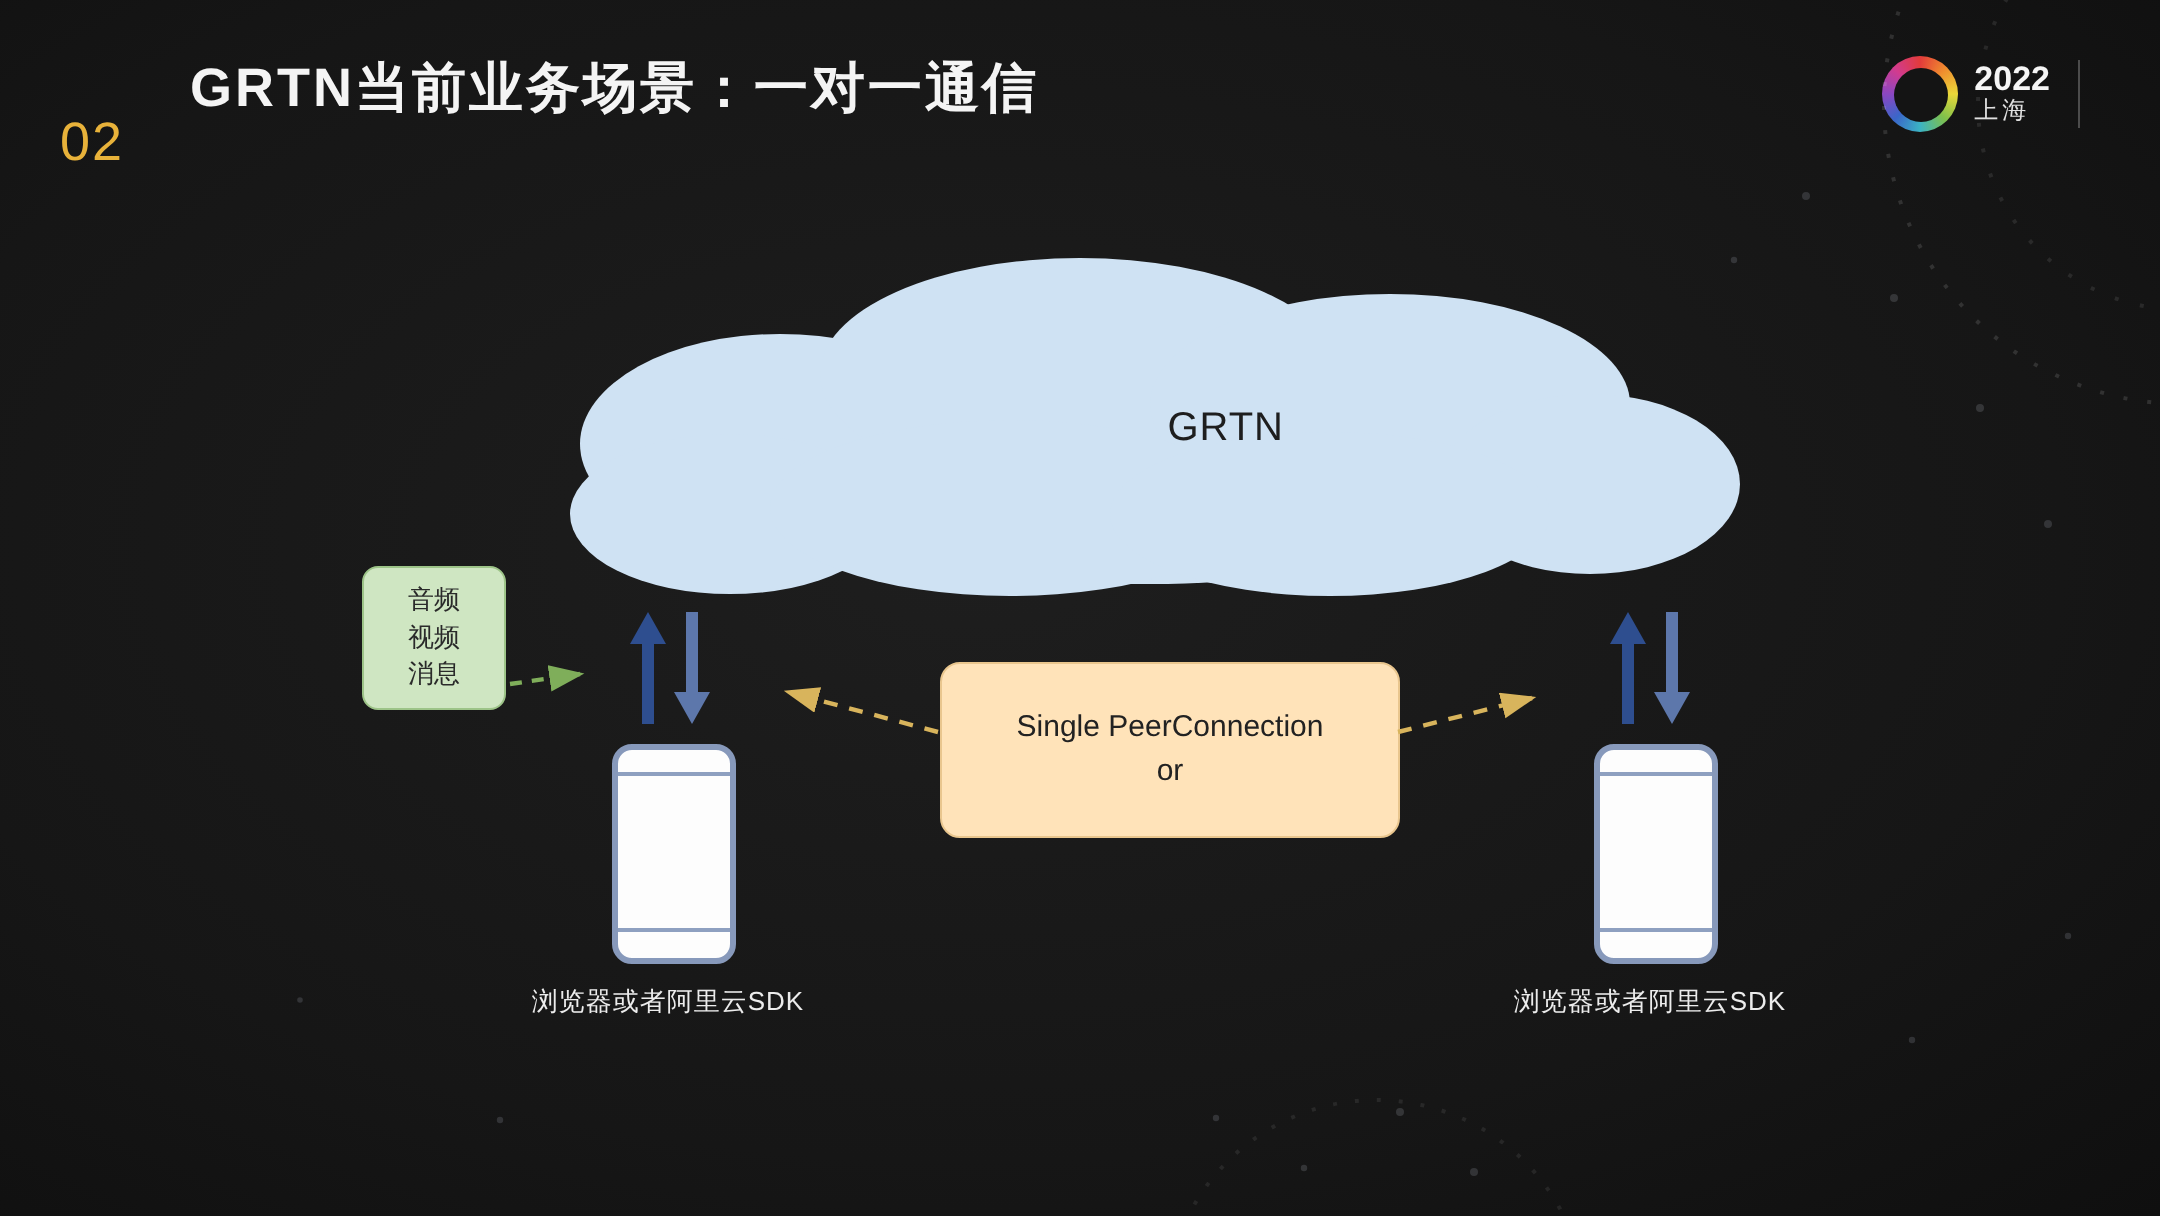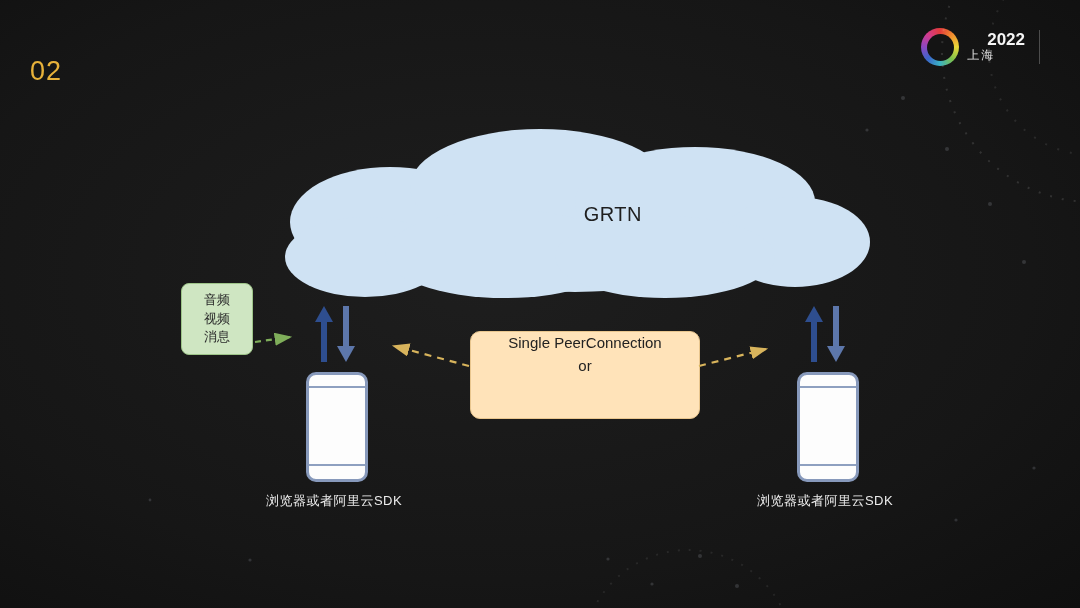--- a/index.html
+++ b/index.html
@@ -10,39 +10,39 @@
   }
   
   .slide-number{position:absolute;left:30px;top:28px;font-size:27px;font-weight:normal;color:#e8b23a;letter-spacing:1px;margin-top:28px;}
   .slide-title{position:absolute;left:95px;top:26px;margin:0;font-size:27px;font-weight:bold;color:#f4f4f4;letter-spacing:1.5px;}
   .logo-cluster{position:absolute;right:26px;top:28px;display:flex;align-items:center;}
   .badge{width:38px;height:38px;border-radius:50%;
     background:conic-gradient(#e23b3b,#f08c2e,#ead839,#7ec04b,#3bb3c4,#3a66c9,#8b47c2,#d23b8e,#e23b3b);
     display:flex;align-items:center;justify-content:center;}
   .badge-inner{width:27px;height:27px;border-radius:50%;background:#141414;}
   .year-city{margin-left:8px;text-align:left;}
-  .logo-year{font-size:17px;font-weight:bold;color:#f5f5f5;line-height:18px;margin-left:20px;}
+  .logo-year{font-size:17px;font-weight:bold;color:#f5f5f5;line-height:18px;}
   .logo-city{font-size:12px;color:#e0e0e0;letter-spacing:2px;line-height:14px;font-family:Liberation Mono, monospace;}
   .logo-divider{width:1px;height:34px;background:#4c4c4c;margin:0 14px;}
   .brand-wrap{text-align:center;}
   .brand-wordmark{font-size:19px;font-weight:bold;color:#f2f2f2;letter-spacing:.5px;line-height:20px;}
   .brand-tagline{font-size:8.5px;color:#9b9b9b;letter-spacing:2px;margin-top:3px;}
   .brand-tagline::before{content:"— ";color:#6f6f6f;}
   .brand-tagline::after{content:" —";color:#6f6f6f;}
   
   .cloud-svg{position:absolute;left:275px;top:127px;width:600px;height:172px;}
   .cloud-label{position:absolute;left:492px;top:203px;width:150px;text-align:right;
     font-size:20px;color:#1e1e1e;letter-spacing:.5px;}
   
   .green-box{position:absolute;left:181px;top:283px;width:70px;height:70px;background:#cfe6c2;
     border:1px solid #9dc488;border-radius:8px;color:#2a2a2a;display:flex;flex-direction:column;
     justify-content:center;align-items:center;font-size:13px;line-height:1.45;}
   .orange-box{position:absolute;left:470px;top:331px;width:228px;height:86px;background:#ffe3b9;
     border:1px solid #e9c68e;border-radius:10px;display:flex;flex-direction:column;
-    align-items:center;color:#222;font-size:15px;line-height:1.5;}
+    justify-content:center;align-items:center;color:#222;font-size:15px;line-height:1.5;}
   
   .phone{position:absolute;width:56px;height:104px;background:#fdfdfd;border:3px solid #8799bb;border-radius:10px;}
   .phone-line-top{position:absolute;top:11px;left:0;right:0;height:2px;background:#8ea0c0;}
   .phone-line-bottom{position:absolute;bottom:13px;left:0;right:0;height:2px;background:#8ea0c0;}
   .phone-left{left:306px;top:372px;}
   .phone-right{left:797px;top:372px;}
   .arrow-pair{position:absolute;width:48px;height:56px;}
   .arrow-pair-left{left:311px;top:306px;}
   .arrow-pair-right{left:801px;top:306px;}
   .device-label{position:absolute;top:492px;width:220px;text-align:center;color:#ececec;font-size:13px;letter-spacing:.5px;}
@@ -50,20 +50,21 @@
   .device-label-right{left:715px;}
   
   .overlay{position:absolute;left:0;top:0;width:1080px;height:608px;pointer-events:none;}
 </style>
 </head>
 <body>
 
 <div class="slide">
 
   <span class="slide-number">02</span>
+  <h1 class="slide-title">GRTN当前业务场景：一对一通信</h1>
 
   <div class="logo-cluster">
     <div class="badge">
       <div class="badge-inner"></div>
     </div>
     <div class="year-city">
       <div class="logo-year">2022</div>
       <div class="logo-city">上海</div>
     </div>
     <div class="logo-divider"></div>

